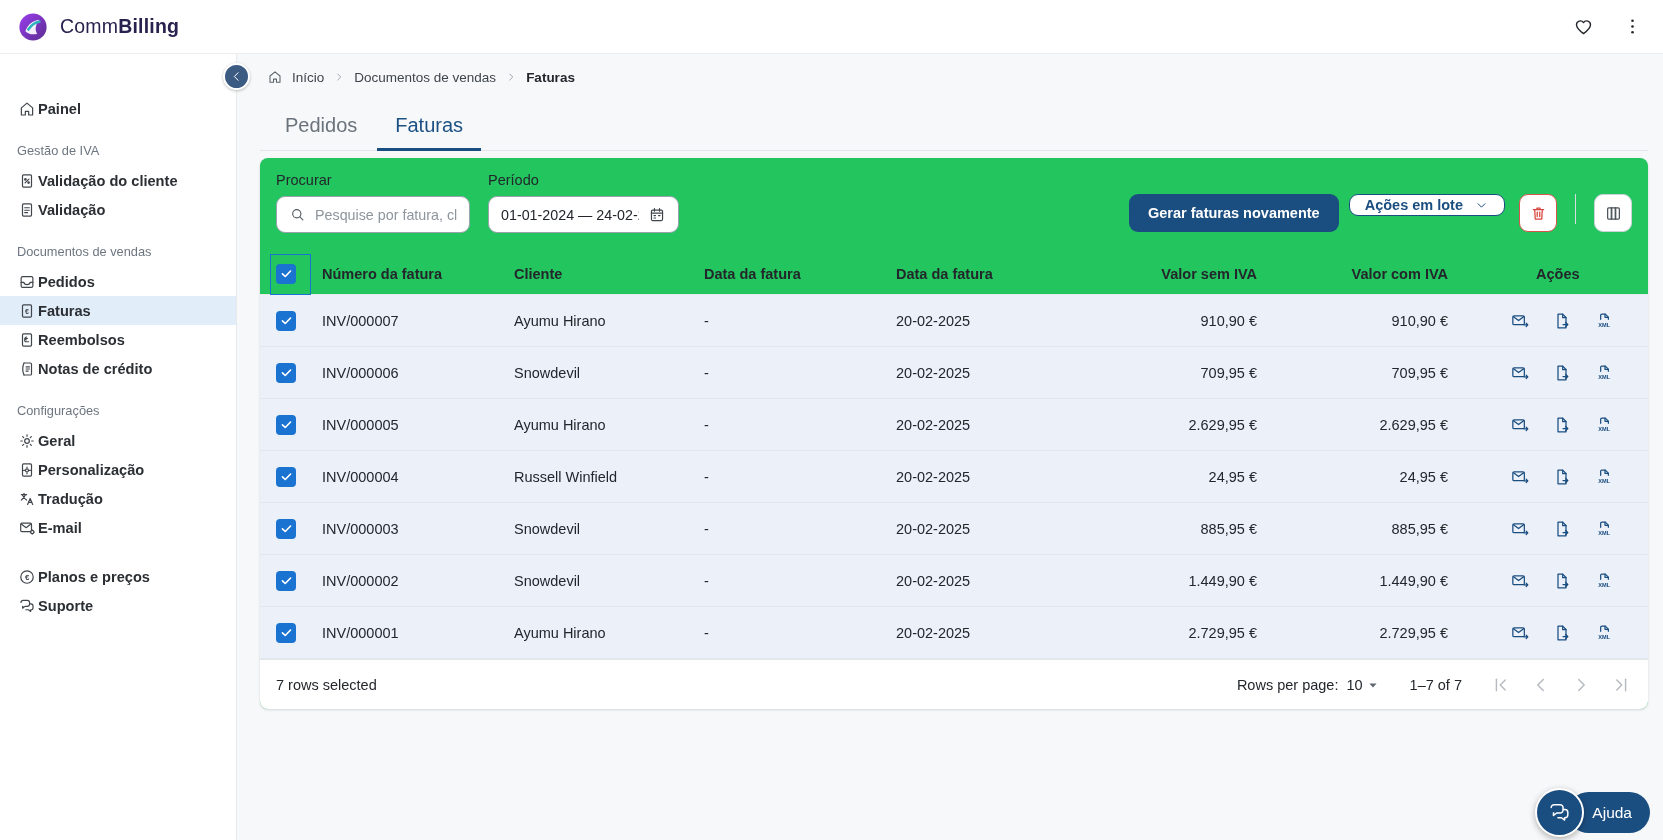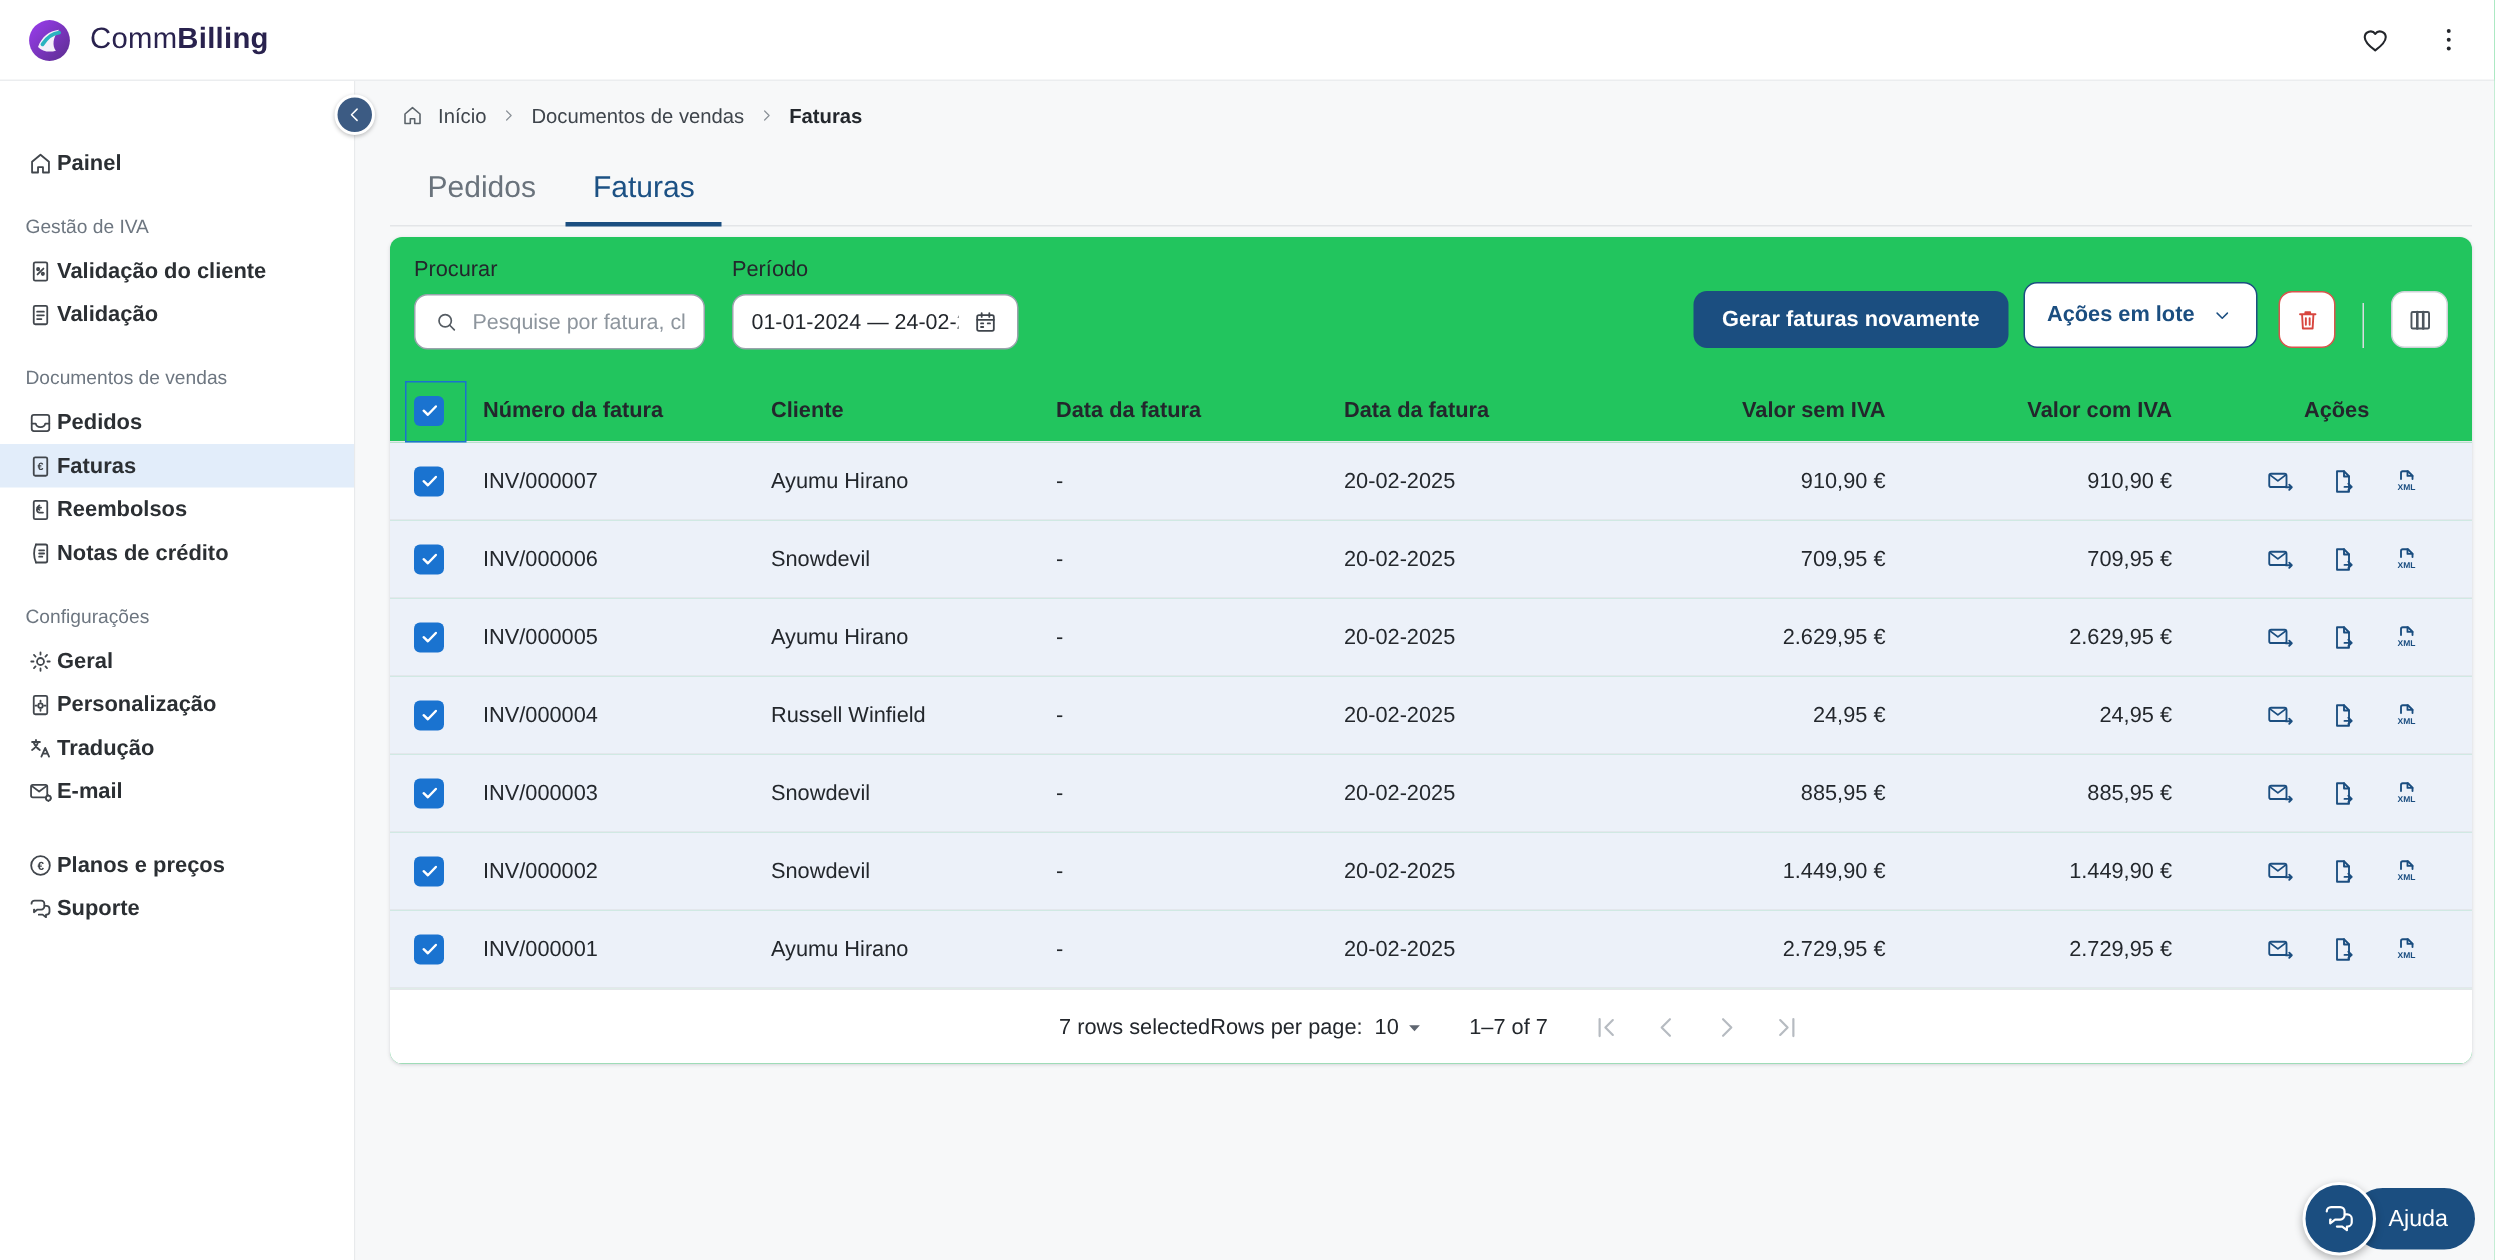--- a/index.html
+++ b/index.html
@@ -61,24 +61,24 @@
   .search-input input{border:none;outline:none;font-size:14.3px;color:#23272c;width:100%;
                       font-family:inherit;background:transparent}
   .search-input input::placeholder{color:#8d959d}
   .search-icon{color:#555c63}
   .search-icon svg{width:17px;height:17px}
   .period-input{width:191px;justify-content:space-between;cursor:pointer}
   .period-text{font-size:14.3px;color:#23272c;white-space:nowrap;overflow:hidden;width:146px}
   .calendar-icon{color:#3f454c}
   .calendar-icon svg{width:18px;height:18px}
 
-  .actions-right{display:flex;align-items:flex-end;gap:10px;padding-bottom:1px}
+  .actions-right{display:flex;align-items:flex-start;gap:10px;padding-bottom:1px}
   .btn-primary{height:38px;background:#1b4e80;color:#fff;font-weight:700;font-size:14.5px;border:none;
                border-radius:9px;padding:0 19px;cursor:pointer;font-family:inherit}
-  .btn-outline{height:44px;border:1.5px solid #1b4e80;color:#1b4e80;font-weight:700;font-size:14.5px;
+  .btn-outline{height:22px;border:1.5px solid #1b4e80;color:#1b4e80;font-weight:700;font-size:14.5px;
                background:#fff;border-radius:9px;padding:0 15px;display:flex;align-items:center;gap:11px;
                cursor:pointer;font-family:inherit}
   .btn-outline svg{width:15px;height:15px}
   .btn-square{width:38px;height:38px;border-radius:9px;display:flex;align-items:center;justify-content:center;
               cursor:pointer;background:#fff}
   .btn-delete{border:1.5px solid #d8544c;color:#d8453e;margin-left:4px}
   .btn-delete svg{width:19px;height:19px}
   .btn-columns{border:1.5px solid #cdd2d7;color:#4e565e}
   .btn-columns svg{width:19px;height:19px}
   .v-div{width:1px;height:30px;background:#d9dcdf;margin:0 8px}
@@ -97,21 +97,21 @@
   .c-act{width:200px;display:flex;align-items:center;gap:22px;padding-left:62px}
   .thead .c-act{display:block;padding-left:88px}
   .trow{display:flex;align-items:center;height:52px;background:#ecf1f9;border-bottom:1px solid #e3e7ec}
   .checkbox{width:20px;height:20px;border-radius:4px;background:#1a73d0;display:flex;align-items:center;
             justify-content:center;cursor:pointer}
   .checkbox svg{width:15px;height:15px}
   .act-btn{color:#1b4e80;cursor:pointer;display:flex}
   .act-btn svg{width:20px;height:20px;stroke-width:1.5}
 
   
-  .tfoot{display:flex;align-items:center;justify-content:center;height:50px;border-top:1px solid #e4e7ea;
+  .tfoot{display:flex;align-items:center;justify-content:space-between;height:50px;border-top:1px solid #e4e7ea;
          padding:0 16px;font-size:14.5px;color:#23272c;background:#fff}
   .tf-right{display:flex;align-items:center;gap:28px}
   .rpp{display:flex;align-items:center;gap:8px}
   .rpp-value{display:flex;align-items:center;gap:1px;cursor:pointer}
   .rpp-caret{color:#5f6670}
   .rpp-caret svg{width:18px;height:18px}
   .pager{display:flex;align-items:center;gap:18px;color:#b6bbc1}
   .pg-btn{cursor:pointer;display:flex}
   .pg-btn svg{width:22px;height:22px}
 

